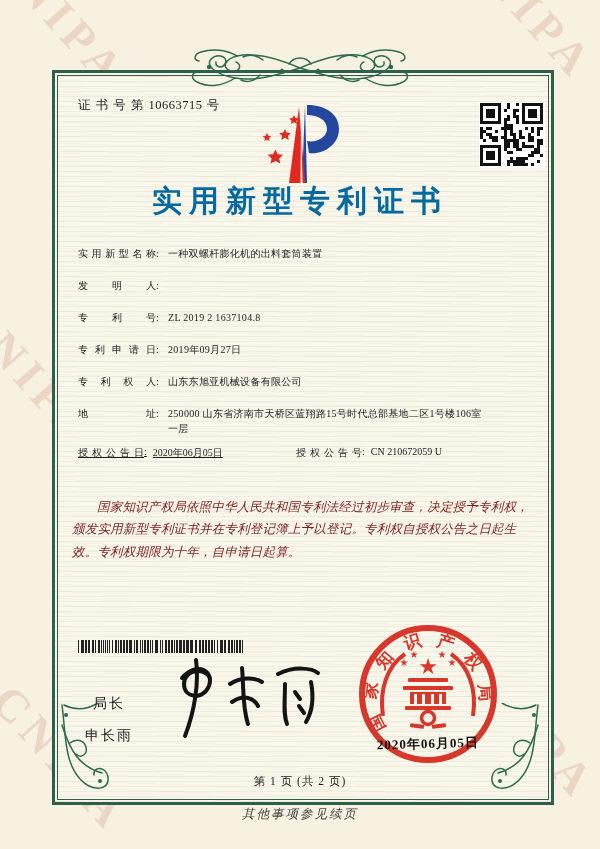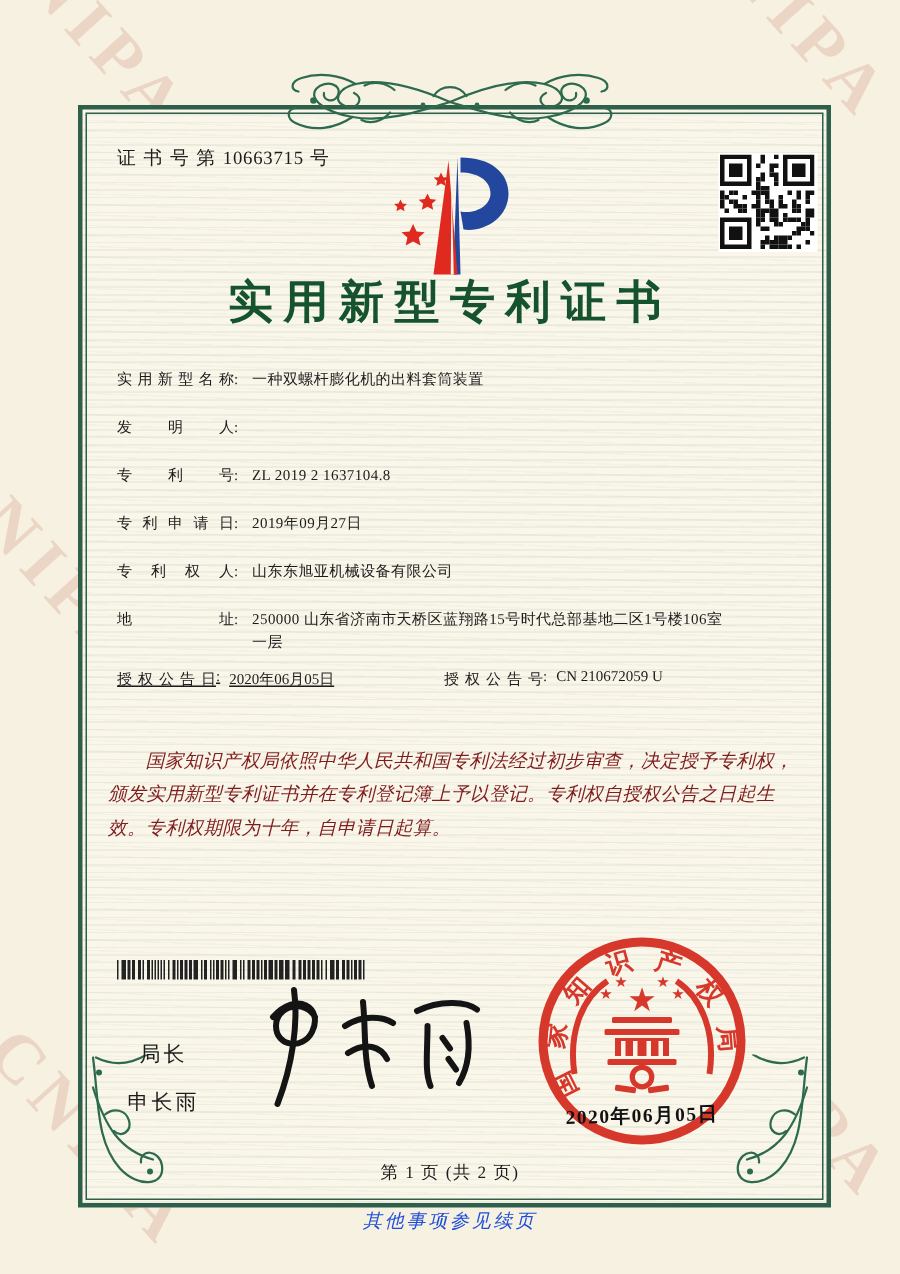--- a/index.html
+++ b/index.html
@@ -40,21 +40,21 @@
   .corner-orn.right{right:58px;bottom:54px;transform:scaleX(-1);}
   
   .cert-no{
     position:absolute;left:78px;top:97px;font-size:12.5px;letter-spacing:1px;z-index:3;
   }
   .cert-no .num{font-family:"Liberation Serif",serif;letter-spacing:0.5px;}
   .logo{position:absolute;left:261px;top:99px;z-index:3;}
   .qr{position:absolute;left:479px;top:102px;width:64px;height:64px;background:#fff;padding:1px;z-index:3;}
   .title{
     position:absolute;left:0;right:0;top:181px;text-align:center;z-index:3;
-    font-size:30px;font-weight:bold;letter-spacing:7px;color:#14532d;
+    font-size:30px;font-weight:bold;letter-spacing:7px;color:#0369a1;
   }
   
   .fields{position:absolute;left:78px;top:247px;width:406px;z-index:3;font-size:10px;}
   .row{display:flex;margin-bottom:17.5px;line-height:1.45;}
   .row .lbl{
     display:inline-block;width:78px;flex:0 0 78px;
     text-align:justify;text-align-last:justify;font-weight:500;
   }
   .row .colon{flex:0 0 12px;}
   .row .val{flex:1;letter-spacing:0.3px;}
@@ -76,21 +76,21 @@
   .seal{position:absolute;left:352px;top:618px;z-index:3;}
   .seal-date{
     position:absolute;left:352px;top:735px;width:152px;text-align:center;z-index:4;
     font-size:13px;font-weight:bold;color:#111;letter-spacing:1px;transform:rotate(-1.5deg);
   }
   .page-footer{
     position:absolute;left:0;right:0;top:774px;text-align:center;z-index:3;font-size:11.5px;letter-spacing:1px;
   }
   .cont-note{
     position:absolute;left:0;right:0;top:806px;text-align:center;z-index:1;
-    font-size:12.5px;font-style:italic;letter-spacing:2px;color:#1d4ed8;
+    font-size:12.5px;font-style:italic;letter-spacing:2px;color:#404040;
   }
 </style>
 </head>
 <body>
 
 <div class="watermarks">
   <span class="wm">CNIPA</span>
   <span class="wm">CNIPA</span>
   <span class="wm">CNIPA</span>
   <span class="wm">CNIPA</span>

